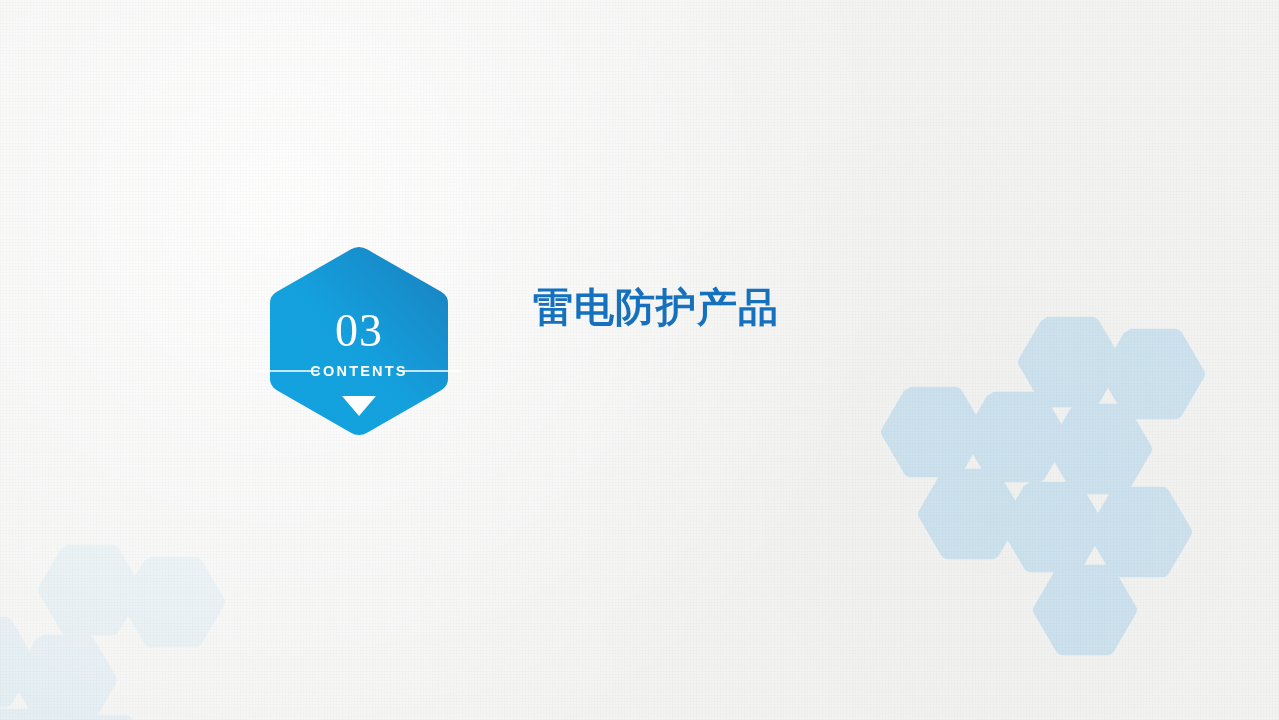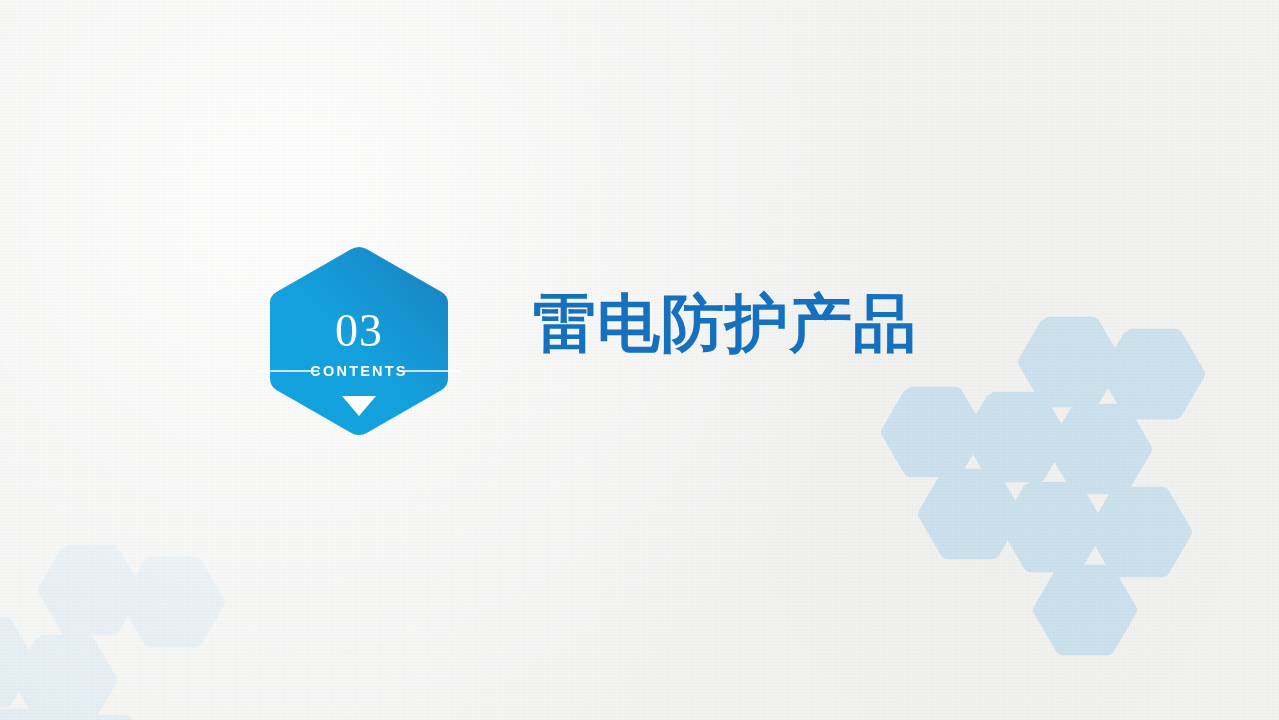--- a/index.html
+++ b/index.html
@@ -67,22 +67,22 @@
     letter-spacing: 2.2px;
   }
 
   
   .section-title {
     position: absolute;
     left: 533px;
     top: 288px;
     z-index: 3;
     margin: 0;
-    font-family: Liberation Serif, serif;
-    font-size: 63px;
+    font-family: Liberation Mono, monospace;
+    font-size: 40px;
     font-weight: bold;
     color: #1570bd;
     letter-spacing: 1px;
     line-height: 1.15;
     white-space: nowrap;
   }
 </style>
 </head>
 <body>
 

